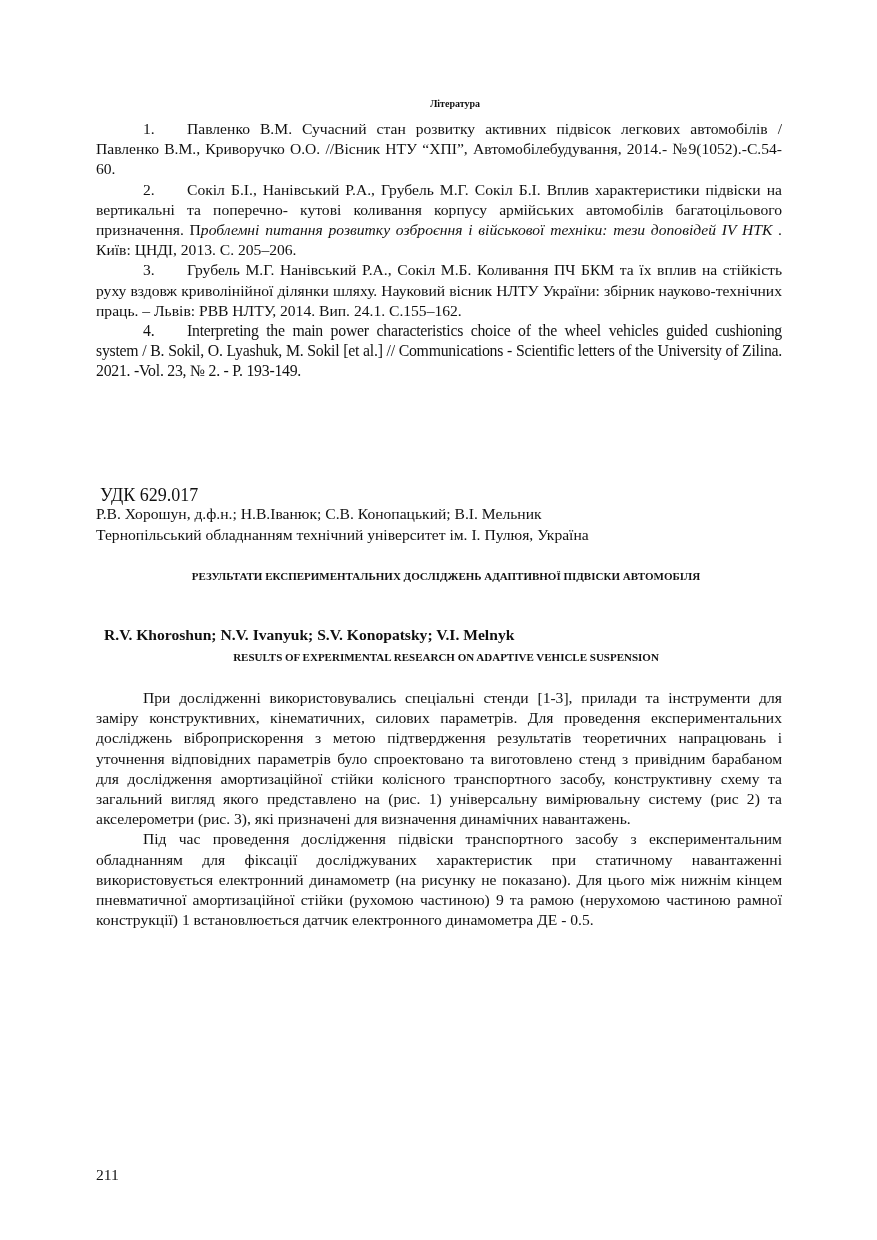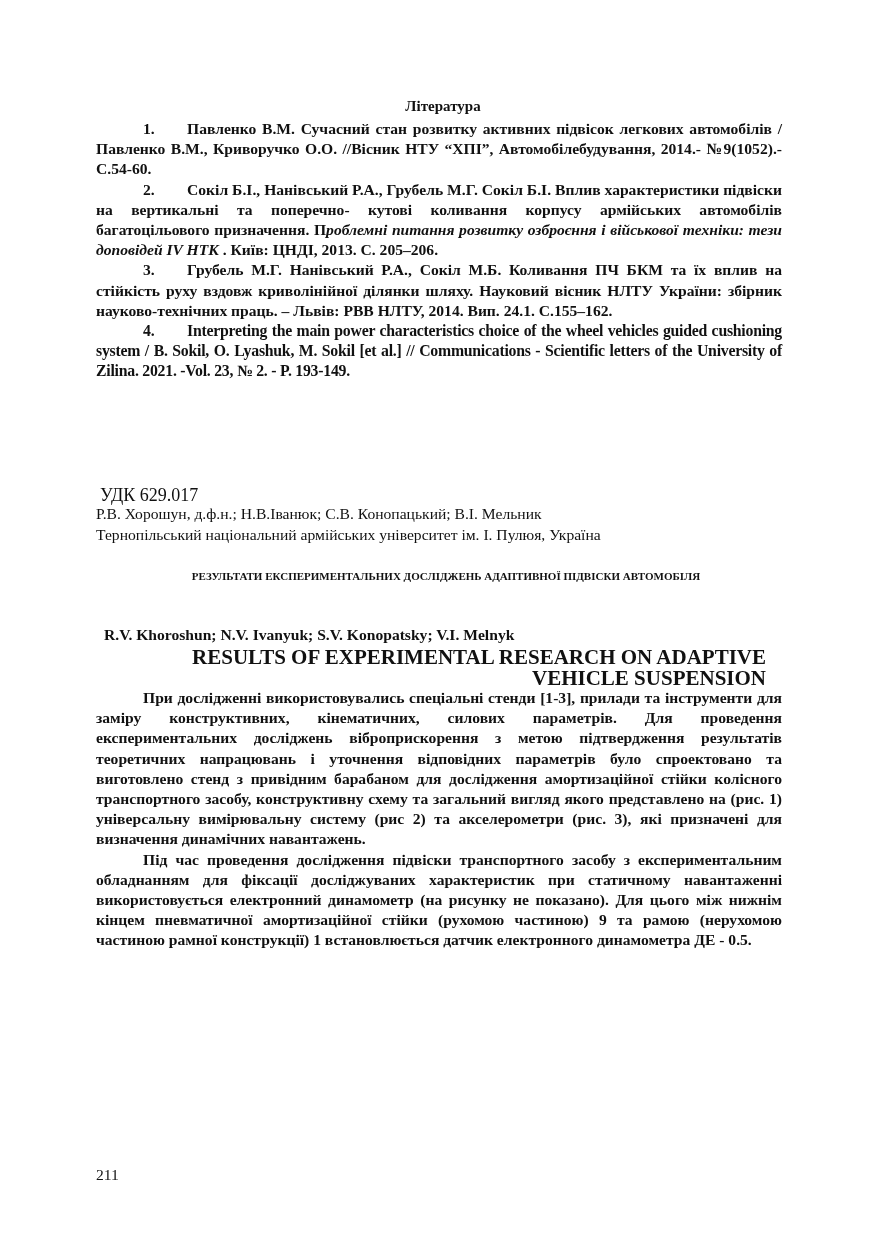--- a/index.html
+++ b/index.html
@@ -2,33 +2,33 @@
 <html><head>
   <meta charset="utf-8">
   <style>
     html, body { margin: 0; padding: 0; background: #ffffff; }
     body {
       width: 877px; height: 1240px; position: relative; overflow: hidden;
       font-family: "Liberation Serif", "DejaVu Serif", serif;
       color: #111111;
     }
     .page { position: absolute; left: 96px; top: 0; width: 686px; }
-    .p { font-size: 15.6px; line-height: 20.2px; text-align: justify; margin: 0; font-weight: bold; }
+    .p { font-size: 15.6px; line-height: 20.2px; text-align: justify; margin: 0; }
     .ind { text-indent: 47px; }
     .num { display: inline-block; width: 44px; text-indent: 0; }
     .ref-cond { font-family: "Liberation Sans Narrow", "Liberation Serif", serif; letter-spacing: -0.25px; font-size: 15.8px; }
     .ital { font-style: italic; }
-    #lit-title { position: absolute; top: 98px; left: 4px; width: 686px; font-size: 15px; font-weight: bold; text-align: center; }
+    #lit-title { position: absolute; top: 98px; left: 16px; width: 686px; font-size: 10px; font-weight: bold; text-align: center; }
     #refs { position: absolute; top: 119px; left: 0; width: 686px; }
     #udk { position: absolute; top: 485px; left: 4px; font-size: 18px; }
     #authors-ua { position: absolute; top: 505px; left: 0; font-size: 15.6px; font-weight: normal; }
     #affil { position: absolute; top: 526px; left: 0; font-size: 15.6px; }
     #title-ua { position: absolute; top: 566px; left: 30px; width: 640px; font-size: 11px; font-weight: bold; text-align: center; line-height: 20.5px; }
     #authors-en { position: absolute; top: 626px; left: 8px; font-size: 15.6px; font-weight: bold; }
-    #title-en { position: absolute; top: 647px; left: 30px; width: 640px; font-size: 21px; font-weight: bold; text-align: right; line-height: 20.5px; }
+    #title-en { position: absolute; top: 647px; left: 30px; width: 640px; font-size: 11px; font-weight: bold; text-align: center; line-height: 20.5px; }
     #body { position: absolute; top: 688px; left: 0; width: 686px; }
     #page-num { position: absolute; top: 1166px; left: 0; width: 686px; font-size: 15.6px; }
   </style>
 </head>
 <body>
 
 <div class="page">
 
   <div id="lit-title">Література</div>
 
@@ -42,21 +42,21 @@
     <p class="p ind">
       <span class="num">3.</span><span>Грубель М.Г. Нанівський Р.А., Сокіл М.Б. Коливання ПЧ БКМ та їх вплив на стійкість руху вздовж криволінійної ділянки шляху. Науковий вісник НЛТУ України: збірник науково-технічних праць. – Львів: РВВ НЛТУ, 2014. Вип. 24.1.  С.155–162.</span>
     </p>
     <p class="p ind ref-cond">
       <span class="num">4.</span><span>Interpreting the main power characteristics choice of the wheel vehicles guided cushioning system / B. Sokil, O. Lyashuk, M. Sokil [et al.] // Communications - Scientific letters of the University of Zilina. 2021. -Vol. 23, № 2. - P. 193-149.</span>
     </p>
   </div>
 
   <div id="udk">УДК 629.017</div>
   <div id="authors-ua">Р.В. Хорошун, д.ф.н.; Н.В.Іванюк; С.В. Конопацький; В.І. Мельник</div>
-  <div id="affil">Тернопільський національний армійських університет ім. І. Пулюя, Україна</div>
+  <div id="affil">Тернопільський обладнанням технічний університет ім. І. Пулюя, Україна</div>
 
   <div id="title-ua">РЕЗУЛЬТАТИ ЕКСПЕРИМЕНТАЛЬНИХ ДОСЛІДЖЕНЬ АДАПТИВНОЇ ПІДВІСКИ АВТОМОБІЛЯ</div>
 
   <div id="authors-en">R.V. Khoroshun; N.V. Ivanyuk; S.V. Konopatsky; V.I. Melnyk</div>
   <div id="title-en">RESULTS OF EXPERIMENTAL RESEARCH ON ADAPTIVE VEHICLE SUSPENSION</div>
 
   <div id="body">
     <p class="p ind">При дослідженні використовувались спеціальні стенди [1-3], прилади та інструменти для заміру конструктивних, кінематичних, силових параметрів. Для проведення експериментальних досліджень віброприскорення з метою підтвердження результатів теоретичних напрацювань і уточнення відповідних параметрів було спроектовано та виготовлено стенд з привідним барабаном для дослідження амортизаційної стійки колісного транспортного засобу, конструктивну схему та загальний вигляд якого представлено на (рис. 1) універсальну вимірювальну систему (рис 2) та акселерометри (рис. 3), які призначені для визначення динамічних навантажень.</p>
     <p class="p ind">Під час проведення дослідження підвіски транспортного засобу з експериментальним обладнанням для фіксації досліджуваних характеристик при статичному навантаженні використовується електронний динамометр (на рисунку не показано). Для цього між нижнім кінцем пневматичної амортизаційної стійки (рухомою частиною) 9 та рамою (нерухомою частиною рамної конструкції) 1 встановлюється датчик електронного динамометра ДЕ - 0.5.</p>
   </div>

